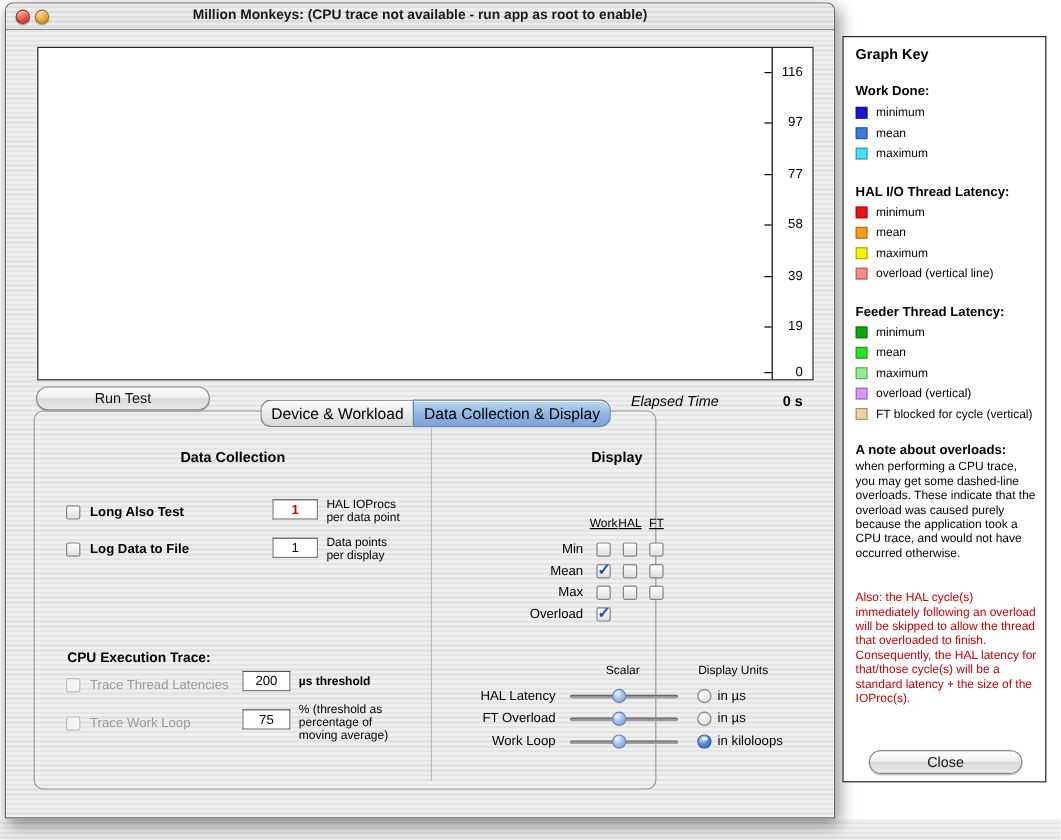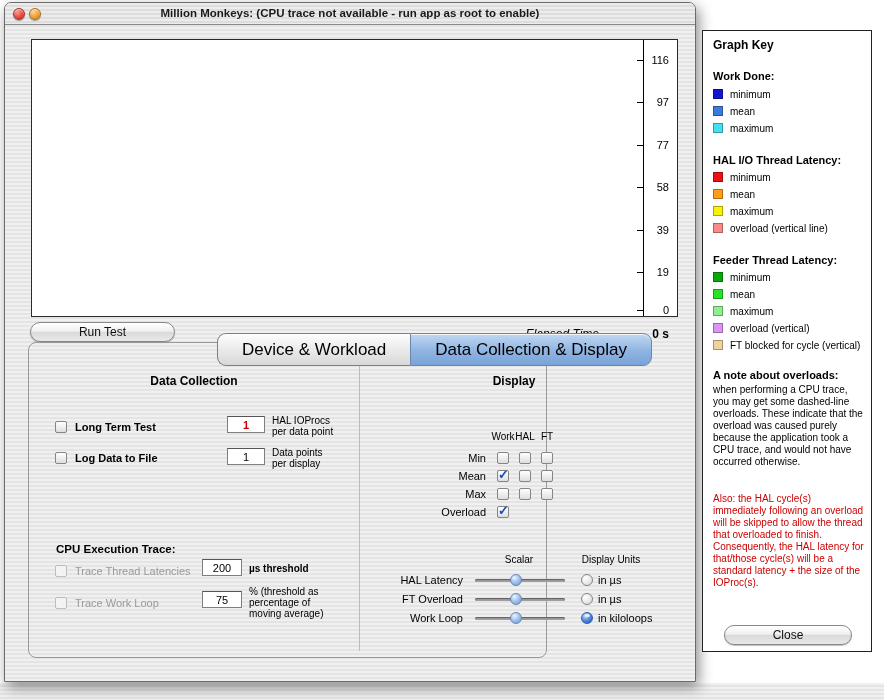--- a/index.html
+++ b/index.html
@@ -36,21 +36,21 @@
     box-shadow: 0 1px 1px rgba(0,0,0,0.25), inset 0 1px 0 #ffffff;
     font-family:"Liberation Sans",sans-serif; font-size:12px; color:#111;
     display:flex; align-items:center; justify-content:center; cursor:default; }
   #run-btn { left:25px; top:319px; width:145px; height:20px; }
 
   #elapsed-label { position:absolute; top:324px; right:96px; font-size:12px; color:#000;font-style:italic; }
   #elapsed-value { position:absolute; top:324px; right:26px; width:60px; text-align:right; font-size:12px; font-weight:bold; color:#000; }
 
   
   #tabbar { position:absolute; left:212px; top:330px; height:19px; display:flex; z-index:3; }
-  .tab { height:33px; padding:0 24px; font-size:17px; color:#000; border:1px solid #7f7f7f;
+  .tab { height:23px; padding:0 8px; font-size:13px; color:#000; border:1px solid #7f7f7f;
     background:linear-gradient(#fdfdfd,#d8d8d8); display:flex; align-items:center; white-space:nowrap;
     box-shadow: inset 0 1px 0 rgba(255,255,255,0.8); }
   #tab-device { border-radius:9px 0 0 9px; border-right:none; }
   #tab-data { border-radius:0 9px 9px 0; }
   .tab.selected { background:linear-gradient(180deg,#c0d8f2 0%,#8fb4e2 55%,#7aa3d8 100%); border-color:#6787ad; }
 
   
   #groupbox { position:absolute; left:23px; top:339px; width:519px; height:316px;
     border:1px solid #9a9a9a; border-radius:8px; }
   #vdivider { position:absolute; left:330px; top:14px; height:294px; width:1px; background:#bcbcbc; }
@@ -86,21 +86,21 @@
 
   #cpu-heading { position:absolute; left:27px; top:200px; font-size:11.5px; font-weight:bold; }
   #row-ttl-cb { left:26px; top:221px; }
   #row-twl-cb { left:26px; top:253px; }
 
   
   #grid { position:absolute; left:381px; top:86px; width:180px; }
   .grid-row { position:absolute; left:0; display:flex; align-items:center; height:15px; }
   .grid-label { width:82px; text-align:right; padding-right:6px; font-size:11px; color:#000; }
   .grid-cell { width:22px; display:flex; justify-content:center; }
-  .grid-head { width:22px; display:flex; justify-content:center; font-size:10px; white-space:nowrap; color:#000; }
+  .grid-head { width:22px; display:flex; justify-content:center; font-size:10px; white-space:nowrap; color:#000;text-decoration:underline; }
 
   #scalar-h { position:absolute; left:440px; top:211px; width:100px; text-align:center; font-size:10px; }
   #units-h  { position:absolute; left:532px; top:211px; width:100px; text-align:center; font-size:10px; }
 
   .slider-row { position:absolute; left:316px; display:flex; align-items:center; height:17px; }
   .slider-row .slabel { width:124px; text-align:right; padding-right:6px; font-size:11px; color:#000; }
   .slider { position:relative; width:90px; height:14px; margin-left:6px; flex:0 0 auto; }
   .slider .track { position:absolute; left:0; right:0; top:6px; height:3px; background:#9f9f9f; border-radius:2px;
     box-shadow: inset 0 1px 1px rgba(0,0,0,0.4); }
   .slider .thumb { position:absolute; top:1px; left:45%; width:12px; height:12px; margin-left:-6px; border-radius:50%;
@@ -172,21 +172,21 @@
       </div>
     </div>
 
     <div id="groupbox">
       <div id="vdivider"></div>
 
       <div id="dc-heading" class="h-bold">Data Collection</div>
 
       <div id="row-ltt" class="cbrow">
         <span class="cb"></span>
-        <span class="lbl">Long Term Test</span>
+        <span class="lbl">Long Also Test</span>
       </div>
       <div id="row-ldf" class="cbrow">
         <span class="cb"></span>
         <span class="lbl">Log Data to File</span>
       </div>
 
       <input id="field-hal" class="field" value="1" style="">
       <span id="lbl-hal-1" class="tinylbl">HAL IOProcs</span>
       <span id="lbl-hal-2" class="tinylbl">per data point</span>
 

